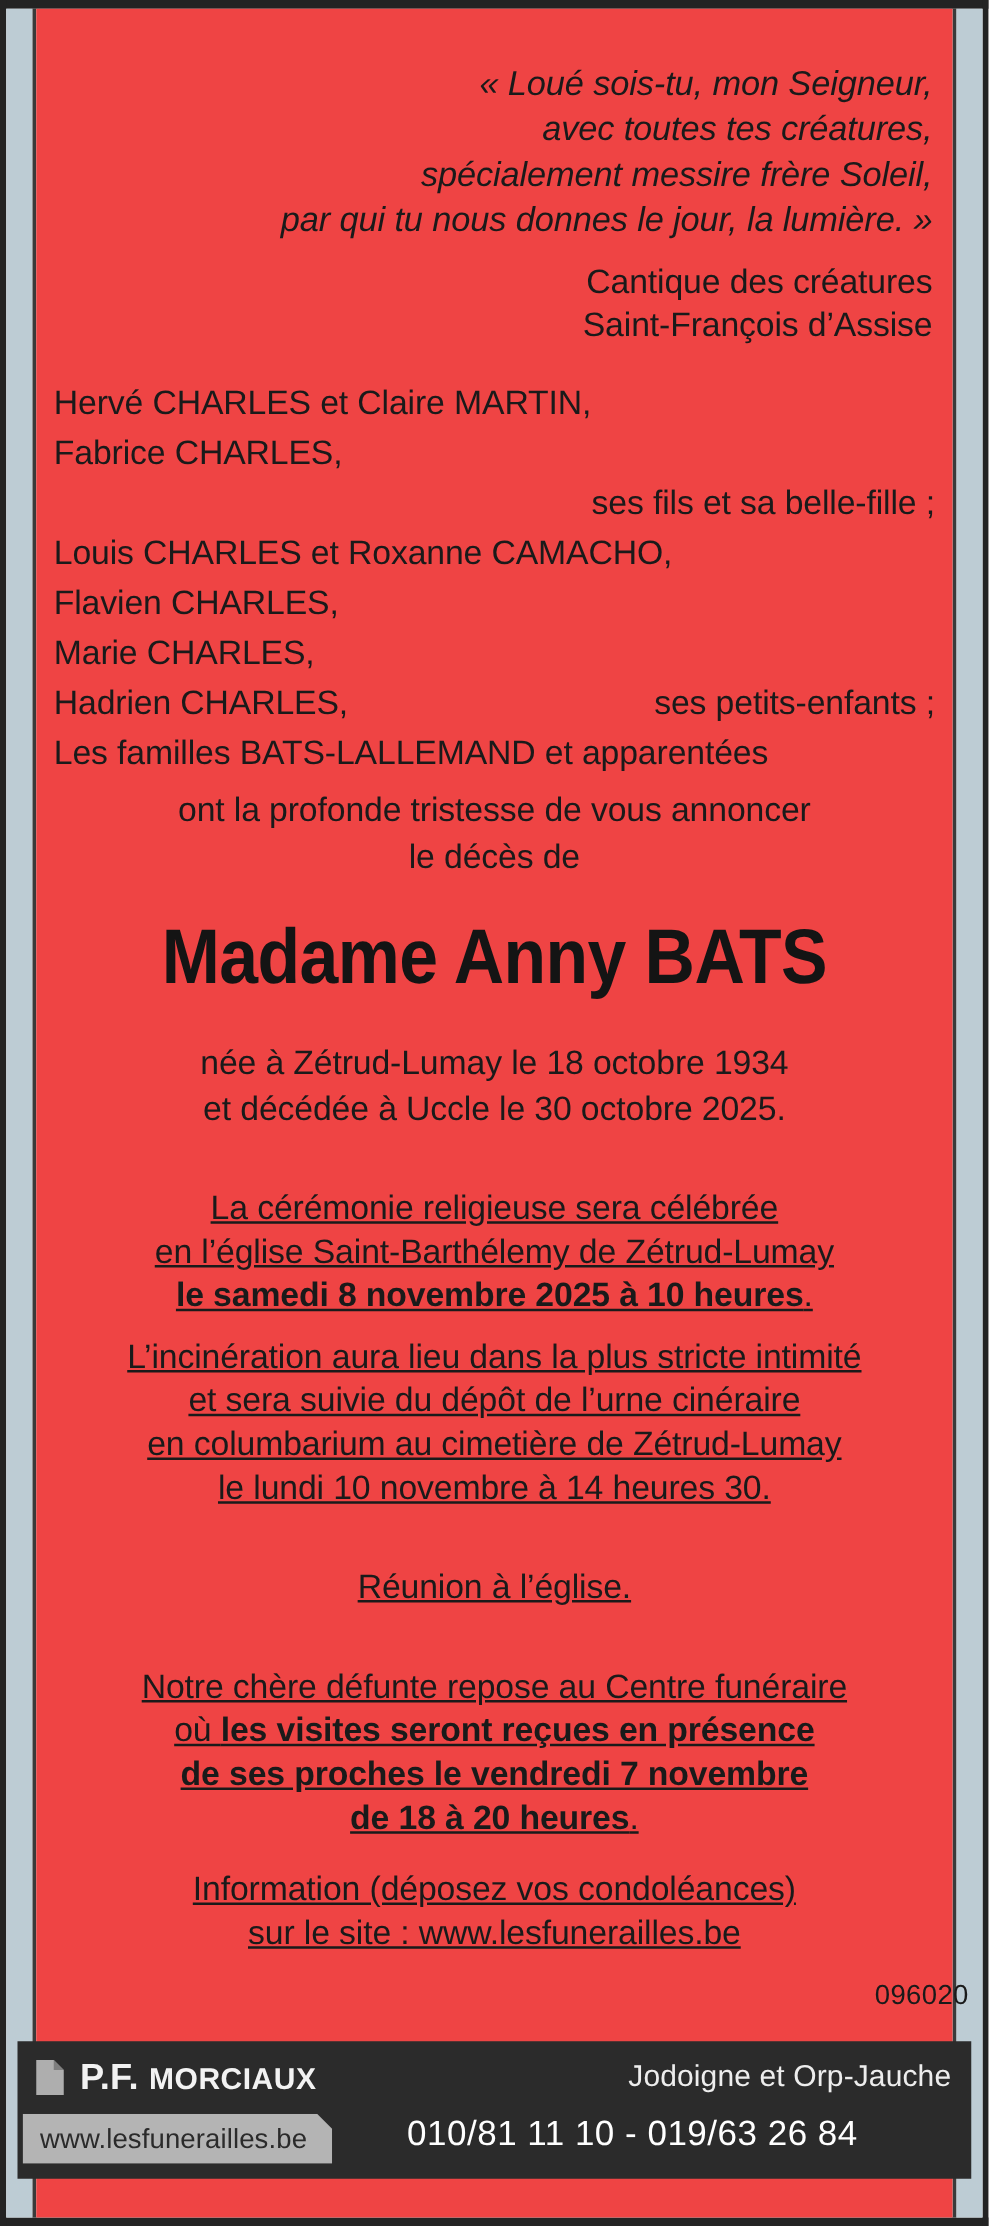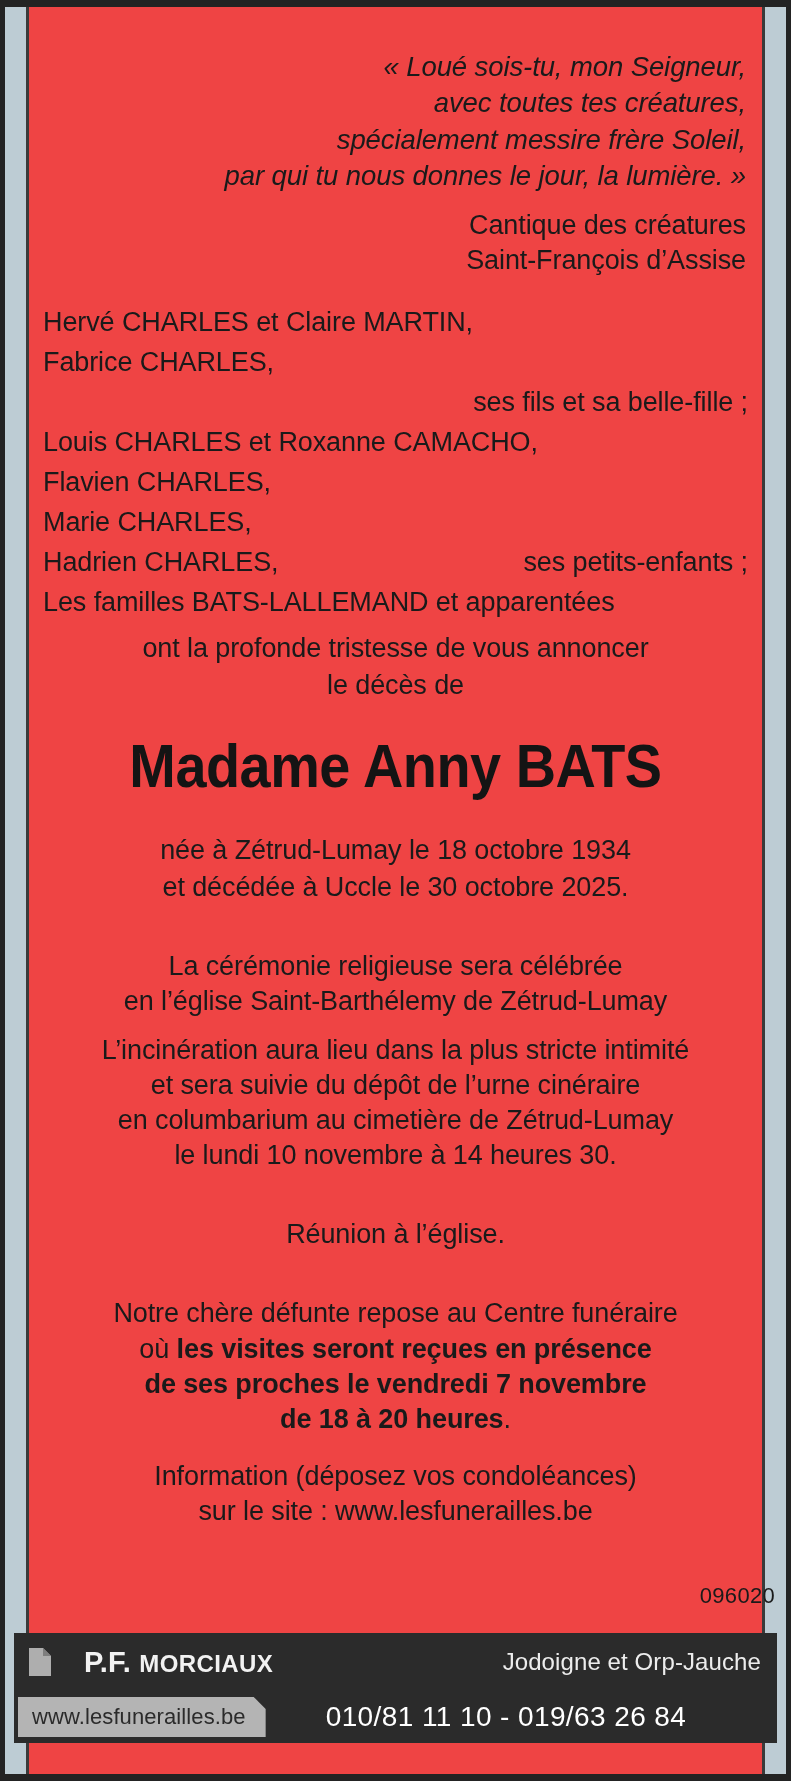--- a/index.html
+++ b/index.html
@@ -153,21 +153,21 @@
     line-height: 1.34;
   }
   .dates-line { white-space: nowrap; }
 
   
   .block {
     text-align: center;
     font-size: 27px;
     line-height: 1.30;
   }
-  .block-line { white-space: nowrap; }
+  .block-line { white-space: nowrap; text-decoration: underline; }
   .gap-lg { margin-top: 44px; }
   .gap-md { margin-top: 22px; }
   .gap-sm { margin-top: 14px; }
 
   b, .bold { font-weight: 700; }
 
   
   .reference {
     position: absolute;
     right: 16px;
@@ -186,21 +186,20 @@
     height: 110px;
     background: #2b2b2b;
     box-sizing: border-box;
   }
   .footer-top {
     position: relative;
     height: 58px;
     display: flex;
     align-items: center;
     padding: 0 16px 0 14px;
-    gap: 20px;
   }
   .page-icon {
     width: 24px;
     height: 30px;
     flex: none;
     margin-right: 12px;
   }
   .brand {
     color: #f2f2f2;
     font-size: 29px;
@@ -216,21 +215,21 @@
     margin-left: auto;
     color: #ededed;
     font-size: 24px;
     white-space: nowrap;
     letter-spacing: 0.1px;
   }
   .footer-bottom {
     position: relative;
     height: 52px;
     display: flex;
-    align-items: center;
+    align-items: flex-start;
   }
   .site-tab {
     position: relative;
     background: #b4b4b4;
     color: #2b2b2b;
     font-size: 22px;
     height: 40px;
     line-height: 40px;
     padding: 0 20px 0 14px;
     margin-left: 4px;
@@ -318,20 +317,21 @@
     <div class="deceased">Madame Anny BATS</div>
 
     <div class="dates body-text">
       <div class="dates-line">née à Zétrud-Lumay le 18 octobre 1934</div>
       <div class="dates-line">et décédée à Uccle le 30 octobre 2025.</div>
     </div>
 
     <div class="block body-text gap-lg">
       <div class="block-line">La cérémonie religieuse sera célébrée</div>
       <div class="block-line">en l’église Saint-Barthélemy de Zétrud-Lumay</div>
+      <div class="block-line"><b>le samedi 8 novembre 2025 à 10 heures</b><span>.</span></div>
     </div>
 
     <div class="block body-text gap-sm">
       <div class="block-line">L’incinération aura lieu dans la plus stricte intimité</div>
       <div class="block-line">et sera suivie du dépôt de l’urne cinéraire</div>
       <div class="block-line">en columbarium au cimetière de Zétrud-Lumay</div>
       <div class="block-line">le lundi 10 novembre à 14 heures 30.</div>
     </div>
 
     <div class="block body-text gap-lg">

